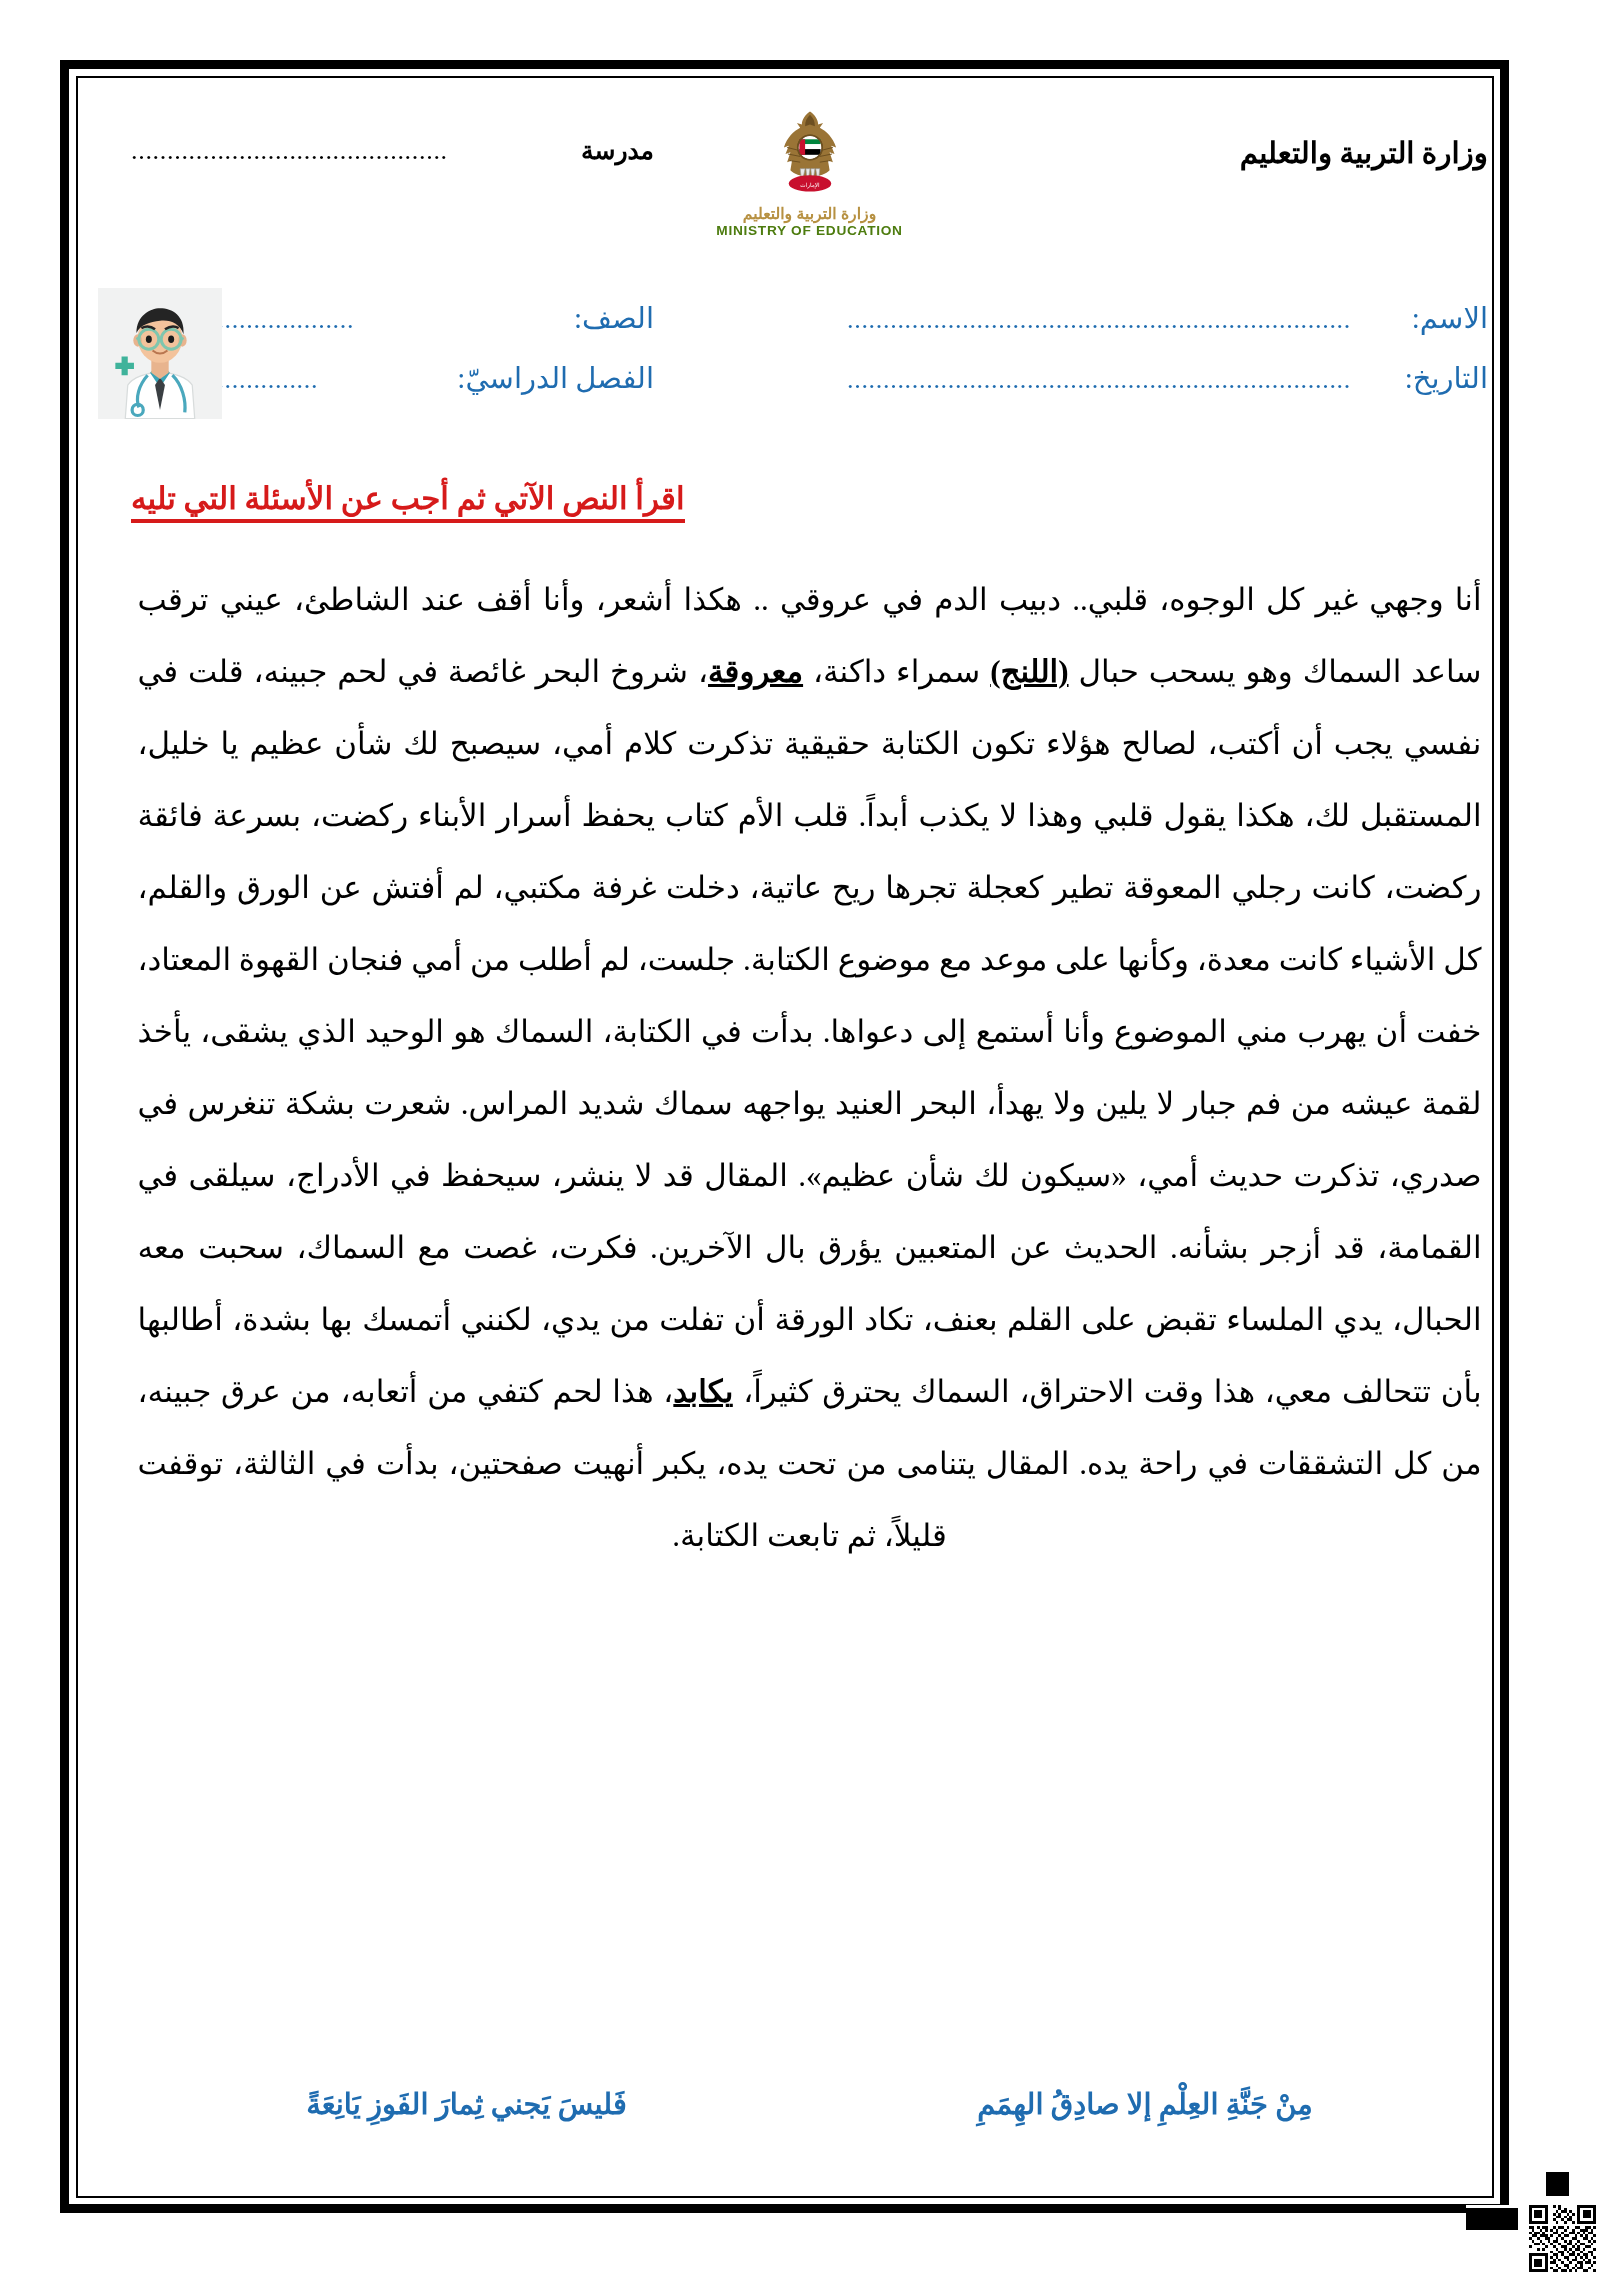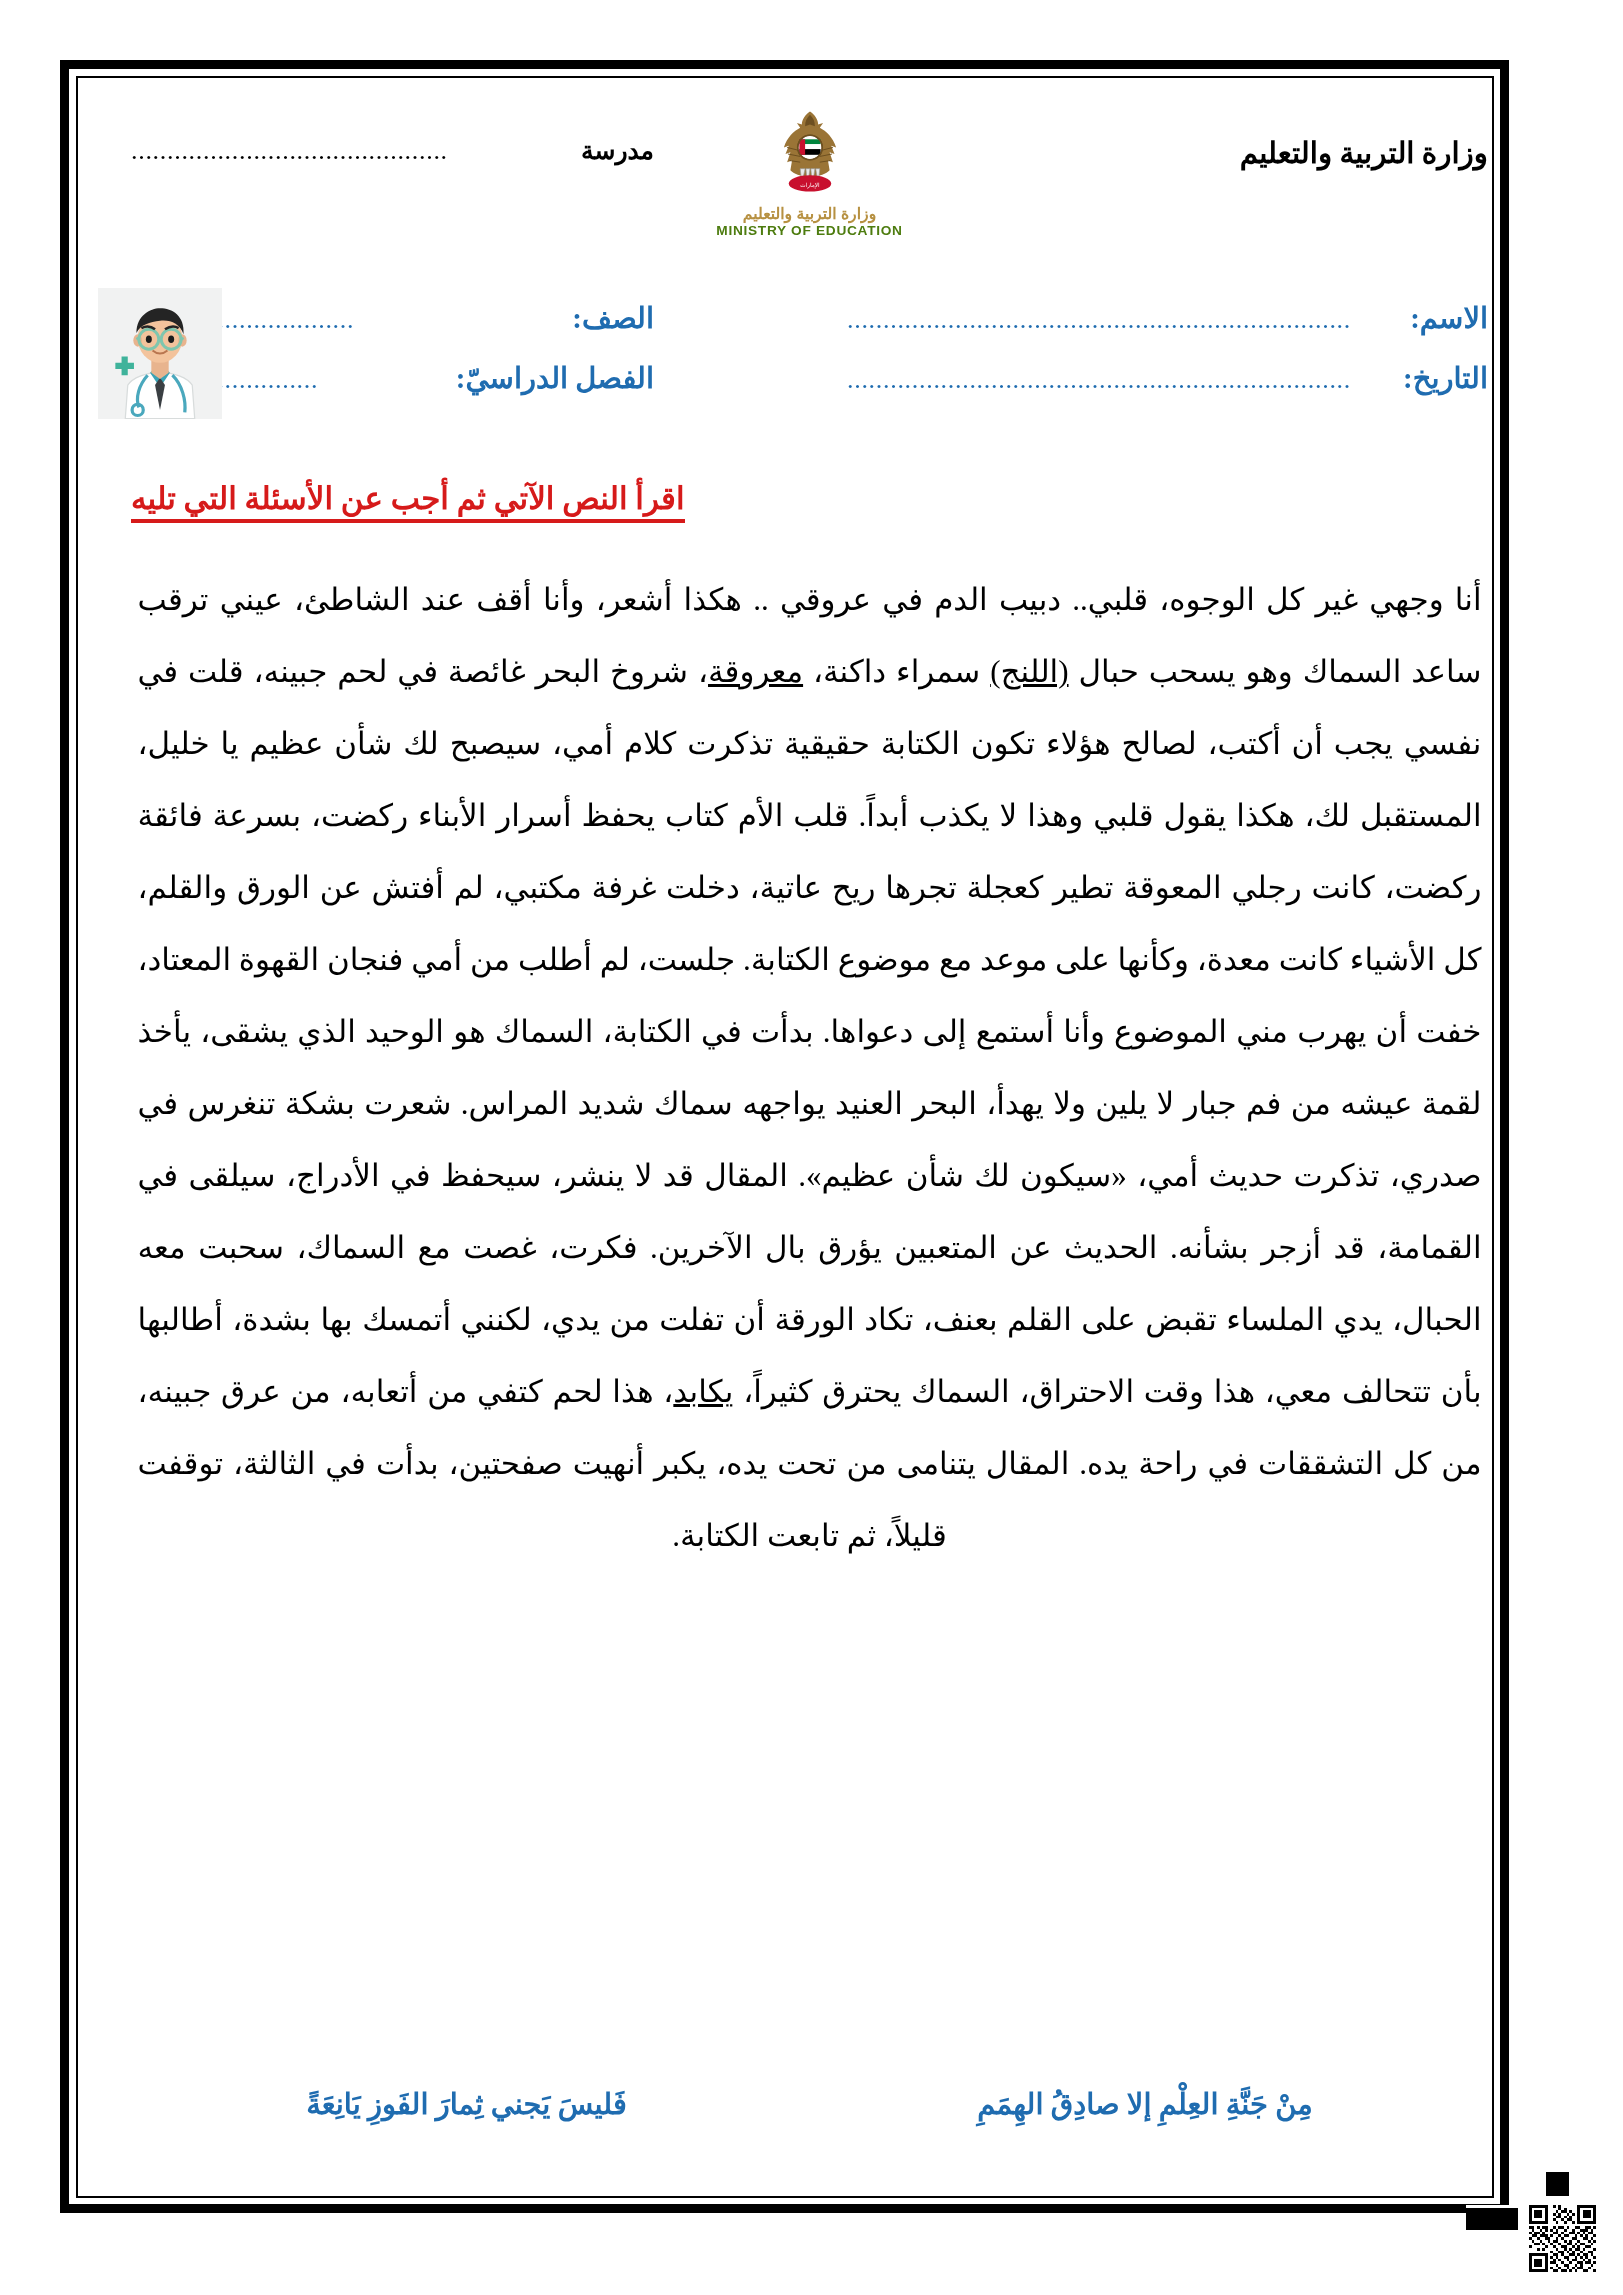--- a/index.html
+++ b/index.html
@@ -131,21 +131,21 @@
   }
   .field {
     position: absolute;
     display: flex;
     flex-direction: row;
     align-items: baseline;
     gap: 6.5px;
   }
   .field-label {
     font-size: 29px;
-    font-weight: bold;
+    font-weight: normal;
     color: #1f6cb0;
     white-space: nowrap;
   }
   .field-right { right: 0; width: 641px; }
   .field-left  { left: 0;  width: 523px; }
 
   
   .doctor-img {
     position: absolute;
     left: 13px;
@@ -183,21 +183,21 @@
   .passage {
     margin-top: 47px;
     font-size: 31px;
     line-height: 72px;
     text-align: justify;
     text-align-last: center;
     color: #000000;
     font-family: "Liberation Serif", "DejaVu Serif", serif;
     padding: 0 6.5px;
   }
-  .passage .u { text-decoration: underline; text-decoration-thickness: 2.6px; }
+  .passage .u { text-decoration: underline; text-decoration-thickness: 2.6px; font-weight: bold; }
 
   
   .footer {
     position: absolute;
     left: 46px;
     right: 46px;
     bottom: 98px;
     display: flex;
     flex-direction: row;
     justify-content: space-around;

